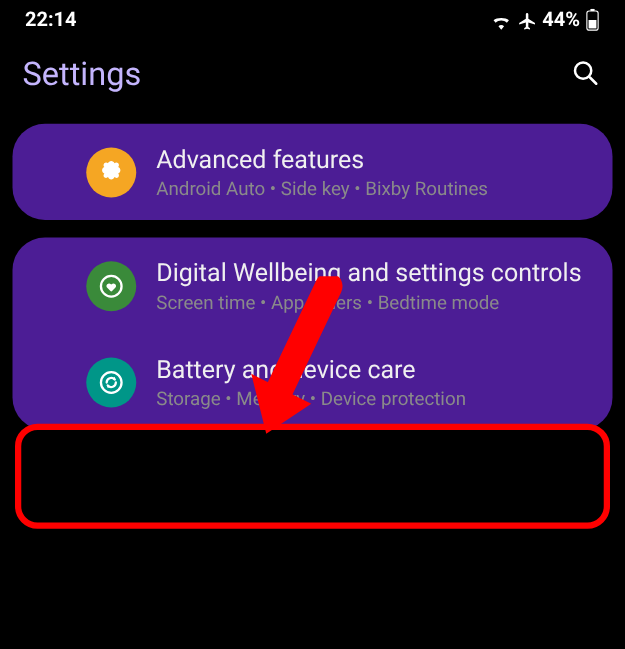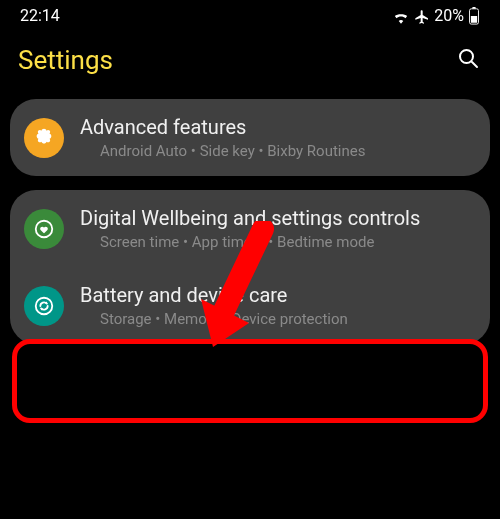--- a/index.html
+++ b/index.html
@@ -1,32 +1,32 @@
 <!DOCTYPE html>
 <html><head>
 <meta charset="utf-8">
 <style>
   * { box-sizing: border-box; margin: 0; padding: 0; }
   html, body { width: 500px; height: 519px; background: #000; color: #fff; font-family: -apple-system, BlinkMacSystemFont, "Segoe UI", Roboto, sans-serif; overflow: hidden; }
   
-  .statusbar { display: flex; justify-content: space-between; align-items: center; padding: 6px 20px 2px 20px; font-size: 16px; font-weight: 400; }
+  .statusbar { display: flex; justify-content: space-between; align-items: center; padding: 6px 20px 2px 20px; font-size: 16px; font-weight: 700; }
   .status-right { display: flex; align-items: center; gap: 4px; }
   .status-right svg { vertical-align: middle; }
   
   .header { display: flex; justify-content: space-between; align-items: center; padding: 18px 20px 24px 18px; }
-  .header-title { font-size: 26px; font-weight: 400; color: #fde047; }
+  .header-title { font-size: 26px; font-weight: 400; color: #c4b5fd; }
   
   .content { padding: 0 10px; }
-  .group { background: #404040; border-radius: 26px; overflow: hidden; margin-bottom: 14px; }
+  .group { background: #4c1d95; border-radius: 26px; overflow: hidden; margin-bottom: 14px; padding-left: 45px; }
   
   .row { display: flex; align-items: center; padding: 16px 14px; position: relative; }
   .icon-wrap { width: 40px; height: 40px; border-radius: 50%; display: flex; align-items: center; justify-content: center; flex-shrink: 0; margin-right: 16px; }
   .texts { display: flex; flex-direction: column; min-width: 0; }
   .row-title { font-size: 20px; font-weight: 400; color: #f0f0f0; line-height: 1.25; }
-  .row-sub { font-size: 15px; color: #8a8a8a; margin-top: 2px; margin-left: 20px; }
+  .row-sub { font-size: 15px; color: #8a8a8a; margin-top: 2px; }
   
   .highlight { position: absolute; border: 5px solid #ff0000; border-radius: 18px; pointer-events: none; }
   .arrow-overlay { position: absolute; pointer-events: none; }
   
   .batt { display: inline-flex; align-items: center; }
 </style>
 </head>
 <body>
 
 <div class="statusbar">
@@ -35,21 +35,21 @@
     <span>
       <svg width="18" height="14" viewBox="0 0 24 18">
           <path d="M12 18l-3-3.8c1.7-1.6 4.3-1.6 6 0L12 18zm-6-7.5l-2.2-2.7C7 4.6 17 4.6 20.2 7.8L18 10.5c-3.3-3-8.7-3-12 0z" fill="#fff"></path>
         </svg>
     </span>
     <span>
       <svg width="16" height="16" viewBox="0 0 24 24">
           <path d="M21 16v-2l-8-5V3.5c0-.8-.7-1.5-1.5-1.5S10 2.7 10 3.5V9l-8 5v2l8-2.5V19l-2 1.5V22l3.5-1 3.5 1v-1.5L13 19v-5.5l8 2.5z" fill="#fff"></path>
         </svg>
     </span>
-    <span>20%</span>
+    <span>44%</span>
     <span class="batt">
       <svg width="12" height="18" viewBox="0 0 12 20">
           <rect x="1" y="2" width="10" height="17" rx="2" fill="none" stroke="#fff" stroke-width="1"></rect>
           <rect x="4" y="0" width="4" height="2" rx="1" fill="#fff"></rect>
           <rect x="2.5" y="10" width="7" height="7.5" fill="#fff"></rect>
         </svg>
     </span>
   </div>
 </div>
 

